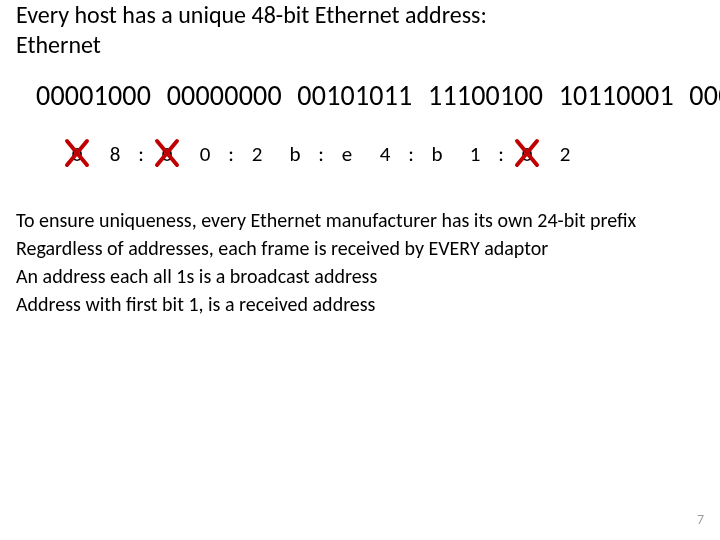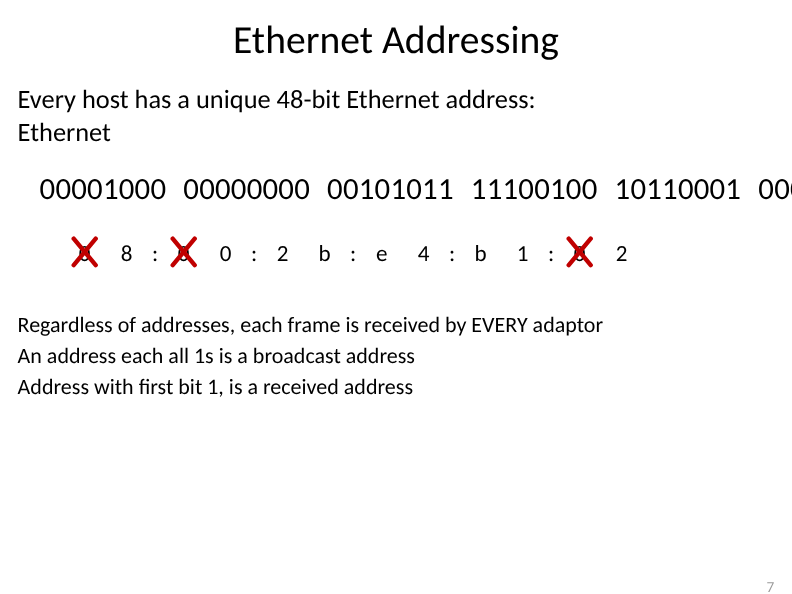--- a/index.html
+++ b/index.html
@@ -71,21 +71,20 @@
     bottom: 12px;
     font-size: 14px;
     color: #9b9b9b;
   }
 </style>
 </head>
 <body>
 
 <div class="slide">
 
-  <div class="title">Ethernet Addressing</div>
 
   <div class="intro">
     <div>Every host has a unique 48-bit Ethernet address:</div>
     <div>Ethernet</div>
   </div>
 
   <div class="binary-row">
     <span>00001000</span>
     <span>00000000</span>
     <span>00101011</span>
@@ -101,19 +100,20 @@
           <line x1="23" y1="3" x2="3" y2="27" stroke="#c00000" stroke-width="4" stroke-linecap="round"></line>
         </svg></span><span class="cross" style="left: 96px;"><svg viewBox="0 0 26 30">
           <line x1="3" y1="3" x2="23" y2="27" stroke="#c00000" stroke-width="4" stroke-linecap="round"></line>
           <line x1="23" y1="3" x2="3" y2="27" stroke="#c00000" stroke-width="4" stroke-linecap="round"></line>
         </svg></span><span class="cross" style="left: 456px;"><svg viewBox="0 0 26 30">
           <line x1="3" y1="3" x2="23" y2="27" stroke="#c00000" stroke-width="4" stroke-linecap="round"></line>
           <line x1="23" y1="3" x2="3" y2="27" stroke="#c00000" stroke-width="4" stroke-linecap="round"></line>
         </svg></span></div>
 
   <div class="notes">
+    <p>To ensure uniqueness, every Ethernet manufacturer has its own 24-bit prefix</p>
     <p>Regardless of addresses, each frame is received by EVERY adaptor</p>
     <p>An address each all 1s is a broadcast address</p>
     <p>Address with first bit 1, is a received address</p>
   </div>
 
   <div class="pagenum">7</div>
 </div>
 
 </body></html>

